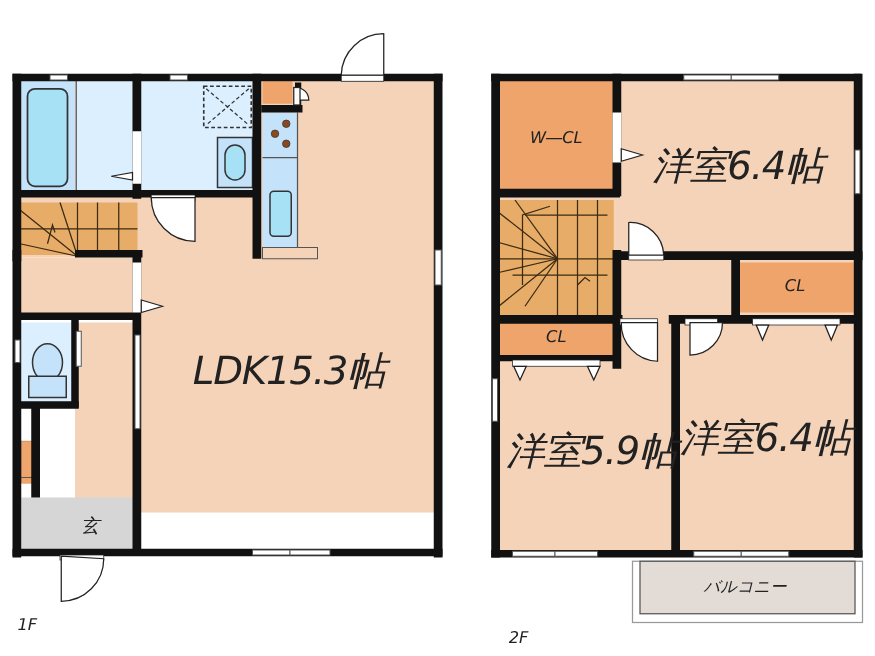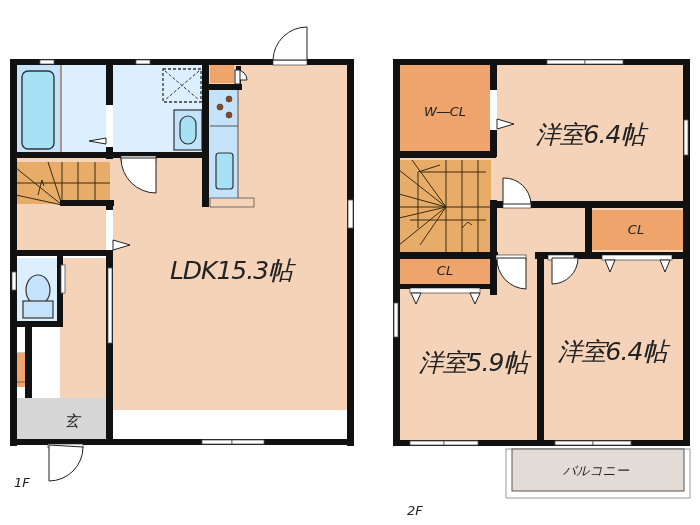--- a/index.html
+++ b/index.html
@@ -1,19 +1,19 @@
 <!DOCTYPE html>
 <html><head>
   <meta charset="utf-8">
   <style>
     html, body { margin: 0; padding: 0; background: #ffffff; }
     body { width: 700px; height: 525px; position: relative; overflow: hidden; font-family: "DejaVu Sans", sans-serif; }
     svg { position: absolute; left: 0; top: 0; }
     .lbl { position: absolute; color: #222; white-space: nowrap; font-family: "DejaVu Sans", sans-serif; transform: translate(-50%, -50%); line-height: 1; font-style: italic; }
-    .big { font-size: 25px; letter-spacing: -1px; }
+    .big { font-size: 31px; letter-spacing: -1px; }
     .med { font-size: 15px; }
     .sm { font-size: 13px; }
     .floor { font-size: 13px; transform: none; }
   </style>
 </head>
 <body>
 
 <svg width="700" height="525" viewBox="0 0 700 525">
 
   <g>
@@ -187,23 +187,23 @@
       <rect x="410" y="288" width="70" height="5" stroke-width="0.6"></rect>
       <path d="M411,293 L421,293 L416,304 Z"></path>
       <path d="M470,293 L480,293 L475,304 Z"></path>
     </g>
 
     <rect x="506" y="449" width="184" height="49" fill="none" stroke="#999" stroke-width="1"></rect>
     <rect x="512" y="449" width="172" height="42" fill="#e3dcd6" stroke="#555" stroke-width="1"></rect>
   </g>
 </svg>
 
-<div class="lbl big" style="left:231px; top:270px;">LDK15.3帖</div>
+<div class="lbl big" style="left:231px; top:298px;">LDK15.3帖</div>
 <div class="lbl med" style="left:72px; top:421px;">玄</div>
-<div class="lbl floor" style="left:14px; top:476px;">1F</div>
+<div class="lbl floor" style="left:14px; top:494px;">1F</div>
 
 <div class="lbl sm" style="left:445px; top:111px;">W―CL</div>
 <div class="lbl big" style="left:590px; top:134px;">洋室6.4帖</div>
 <div class="lbl sm" style="left:636px; top:229px;">CL</div>
 <div class="lbl sm" style="left:445px; top:270px;">CL</div>
 <div class="lbl big" style="left:473px; top:362px;">洋室5.9帖</div>
 <div class="lbl big" style="left:612px; top:351px;">洋室6.4帖</div>
 <div class="lbl sm" style="left:596px; top:470px;text-align:center;">バルコニー</div>
 <div class="lbl floor" style="left:407px; top:466px;margin-top:38px;">2F</div>
 

